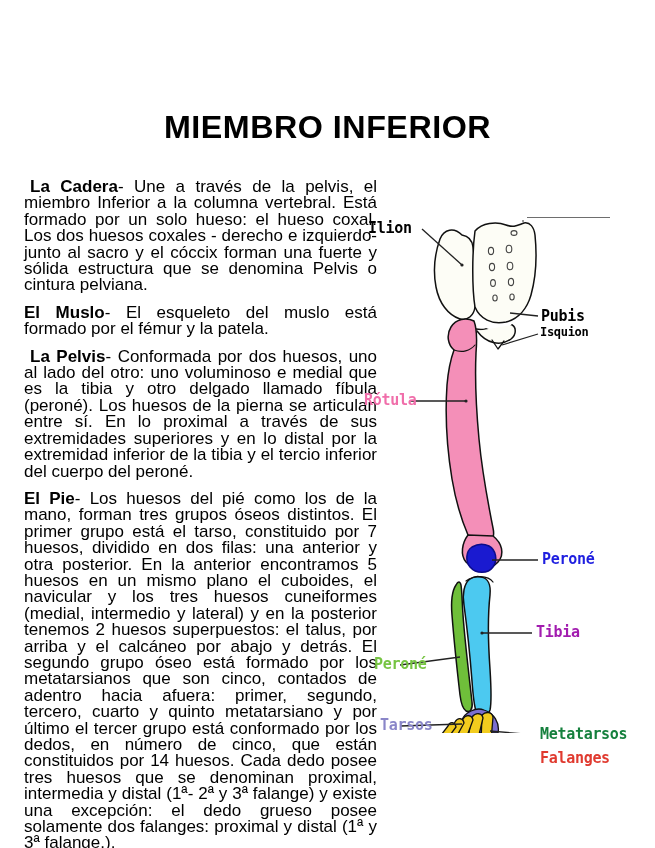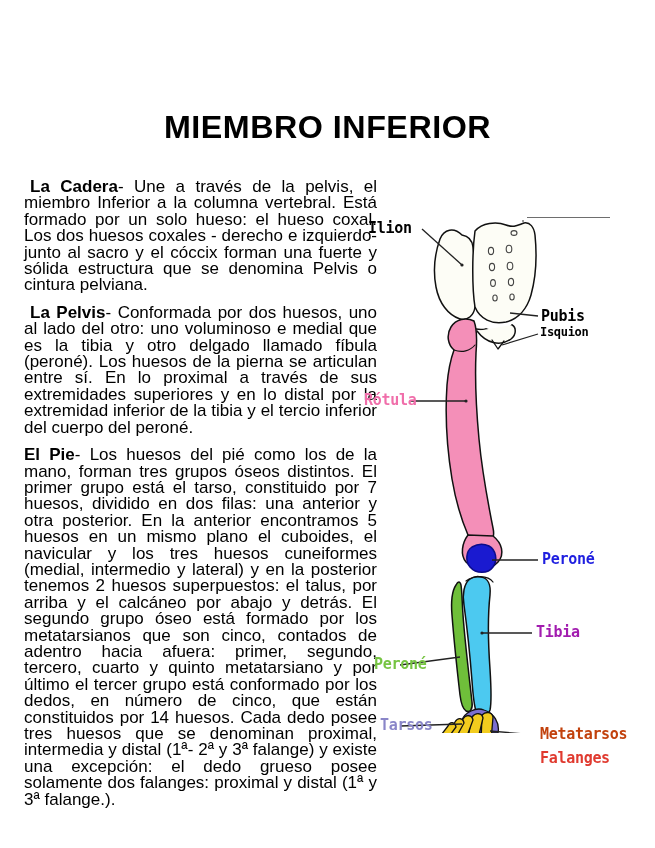--- a/index.html
+++ b/index.html
@@ -102,20 +102,23 @@
 <body>
 
 <div class="page">
 
   <h1 class="doc-title">MIEMBRO INFERIOR</h1>
 
 
   <div class="text-col">
     <p class="para lead">
       <b>La Cadera</b><span>- Une a través de la pelvis, el miembro Inferior a la columna vertebral. Está formado por un solo hueso: el hueso coxal. Los dos huesos coxales - derecho e izquierdo- junto al sacro y el cóccix forman una fuerte y sólida estructura que se denomina Pelvis o cintura pelviana.</span>
+    </p>
+    <p class="para">
+      <b>El Muslo</b><span>- El esqueleto del muslo está formado por el fémur y la patela.</span>
     </p>
     <p class="para lead">
       <b>La Pelvis</b><span>- Conformada por dos huesos, uno al lado del otro: uno voluminoso e medial que es la tibia y otro delgado llamado fíbula (peroné). Los huesos de la pierna se articulan entre sí. En lo proximal a través de sus extremidades superiores y en lo distal por la extremidad inferior de la tibia y el tercio inferior del cuerpo del peroné.</span>
     </p>
     <p class="para">
       <b>El Pie</b><span>- Los huesos del pié como los de la mano, forman tres grupos óseos distintos. El primer grupo está el tarso, constituido por 7 huesos, dividido en dos filas: una anterior y otra posterior. En la anterior encontramos 5 huesos en un mismo plano el cuboides, el navicular y los tres huesos cuneiformes (medial, intermedio y lateral) y en la posterior tenemos 2 huesos superpuestos: el talus, por arriba y el calcáneo por abajo y detrás. El segundo grupo óseo está formado por los metatarsianos que son cinco, contados de adentro hacia afuera: primer, segundo, tercero, cuarto y quinto metatarsiano y por último el tercer grupo está conformado por los dedos, en número de cinco, que están constituidos por 14 huesos. Cada dedo posee tres huesos que se denominan proximal, intermedia y distal (1ª- 2ª y 3ª falange) y existe una excepción: el dedo grueso posee solamente dos falanges: proximal y distal (1ª y 3ª falange.).</span>
     </p>
   </div>
 
   <div class="scan-line"></div>
@@ -261,18 +264,18 @@
     <span class="lbl" style="left:-14px; top:188px; color:#f06eaa;">Rótula</span>
 
     <span class="lbl" style="left:164px; top:347px; color:#1f1fe0;">Peroné</span>
 
     <span class="lbl" style="left:158px; top:420px; color:#a21caf;">Tibia</span>
 
     <span class="lbl" style="left:-4px; top:452px; color:#76c442;">Peroné</span>
 
     <span class="lbl" style="left:2px; top:513px; color:#8a86c8;">Tarsos</span>
 
-    <span class="lbl" style="left:162px; top:522px; color:#c2410c;">Metatarsos</span>
+    <span class="lbl" style="left:162px; top:522px; color:#15803d;">Metatarsos</span>
 
     <span class="lbl" style="left:162px; top:546px; color:#e03a2f;">Falanges</span>
   </div>
 
 </div>
 
 </body></html>

